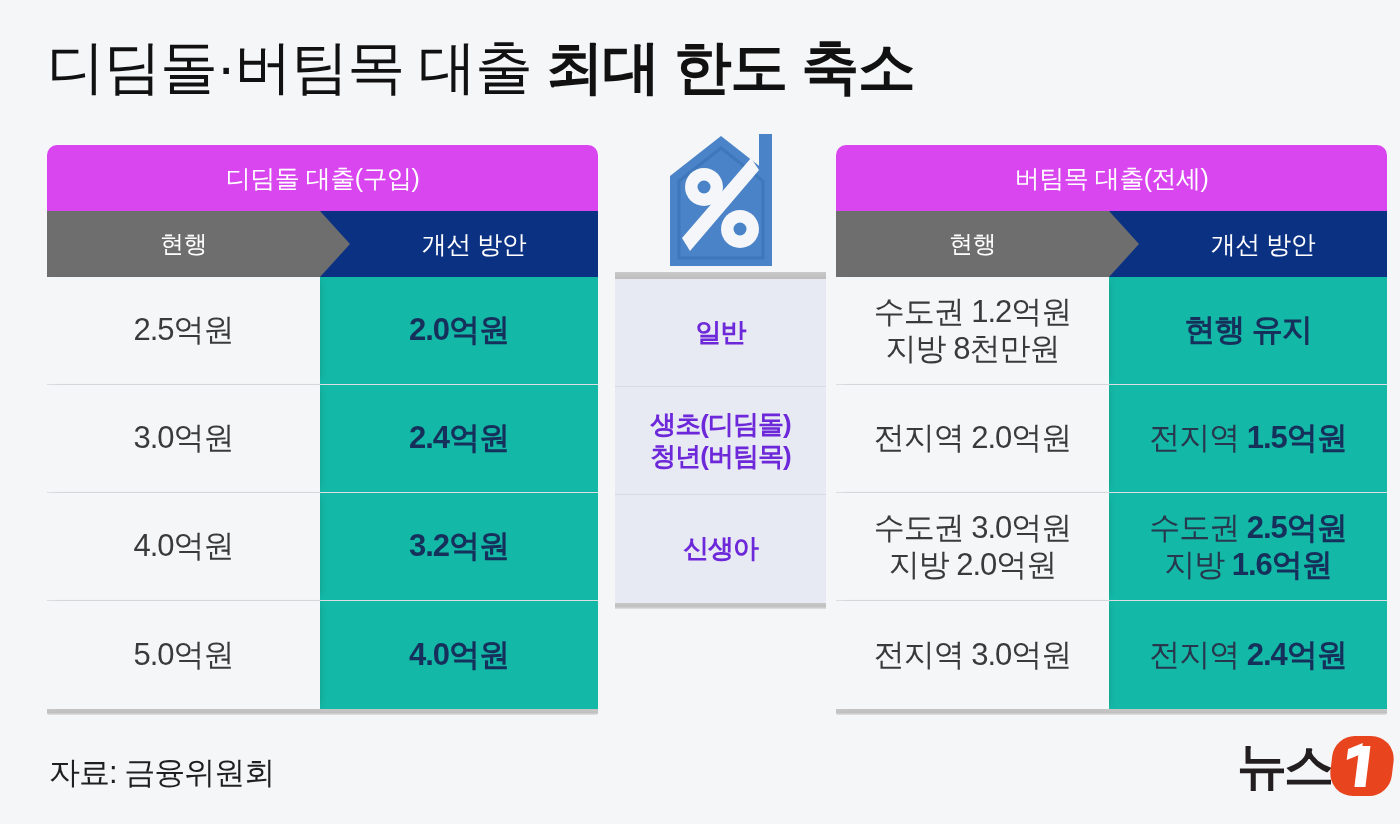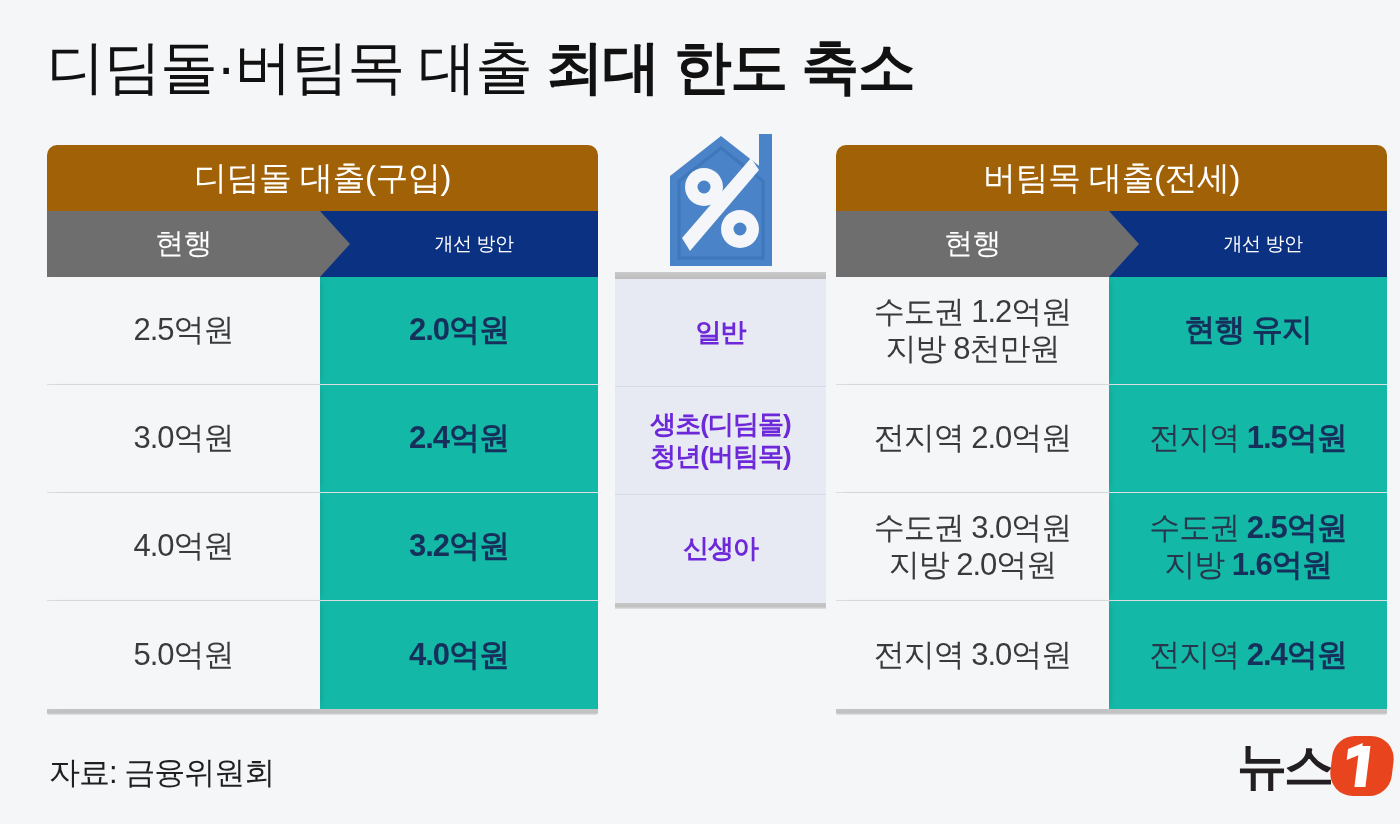--- a/index.html
+++ b/index.html
@@ -36,61 +36,61 @@
     left:15px; top:0; width:1400px; height:596px;border-radius:10px;
   }
 
   .table-block{ position:absolute; }
   #left-table  { left:32px;  top:145px; width:551px; }
   #right-table { left:821px; top:145px; width:551px; }
 
   
   .tbl-title{
     height:66px;
-    background:#a16207;
+    background:#d946ef;
     border-radius:10px 10px 0 0;
     display:flex; align-items:center; justify-content:center;
     color:#ffffff;
-    font-size:33px;
+    font-size:25px;
     font-weight:400;
     letter-spacing:-0.5px;
   }
 
   
   .tbl-subhead{
     position:relative;
     height:66px;
     display:flex;
   }
   .sub-current{
     position:relative;
     width:273px;
     background:#6e6e6e;
     display:flex; align-items:center; justify-content:center;
     color:#ffffff;
-    font-size:29px;
+    font-size:24px;
     font-weight:400;
     letter-spacing:-0.5px;
     z-index:2;
   }
   .sub-current::after{
     content:"";
     position:absolute;
     right:-30px; top:0;
     width:0; height:0;
     border-top:33px solid transparent;
     border-bottom:33px solid transparent;
     border-left:30px solid #6e6e6e;
   }
   .sub-plan{
     flex:1;
     background:#0b3182;
     display:flex; align-items:center; justify-content:center;
     color:#ffffff;
-    font-size:19px;
+    font-size:25px;
     font-weight:400;
     letter-spacing:-0.5px;
     padding-left:30px;
     z-index:1;
   }
 
   
   .tbl-body{ background:#ffffff; }
   .row{
     display:flex;

